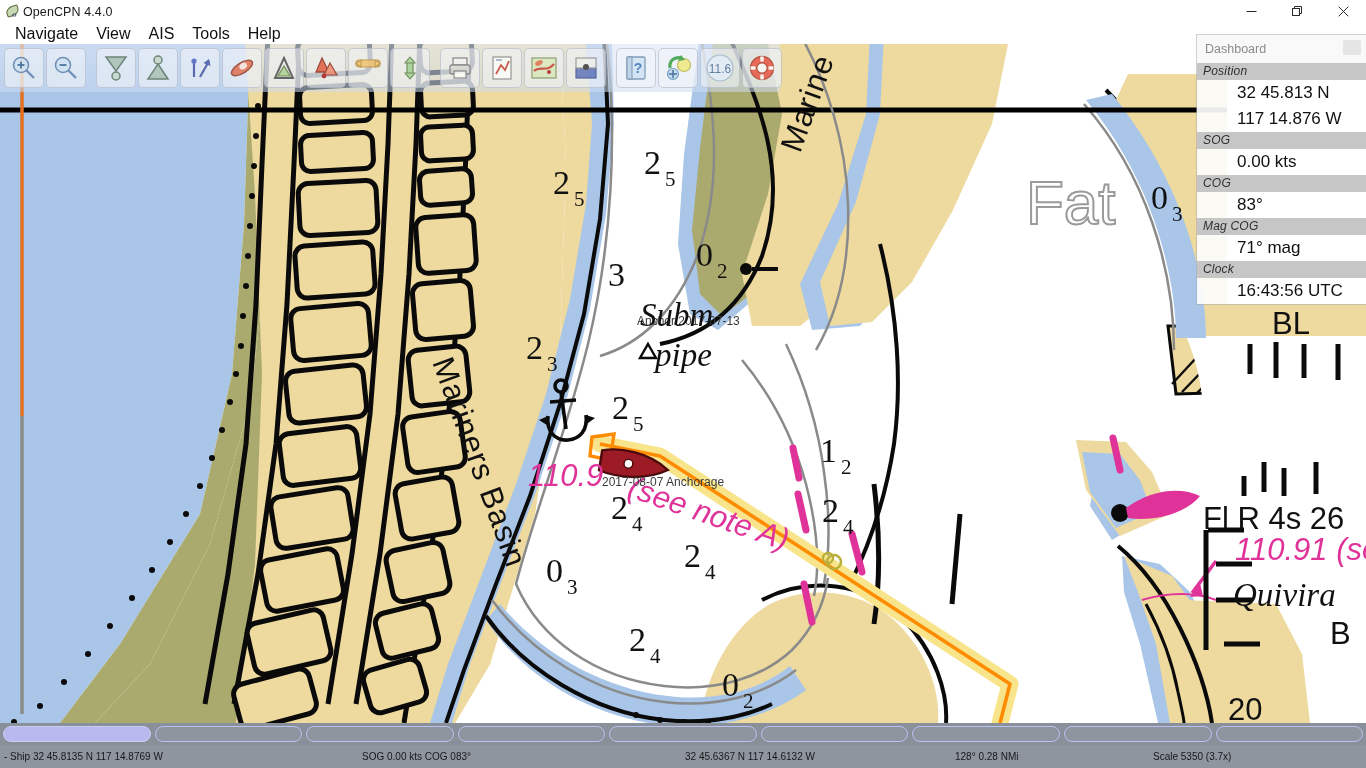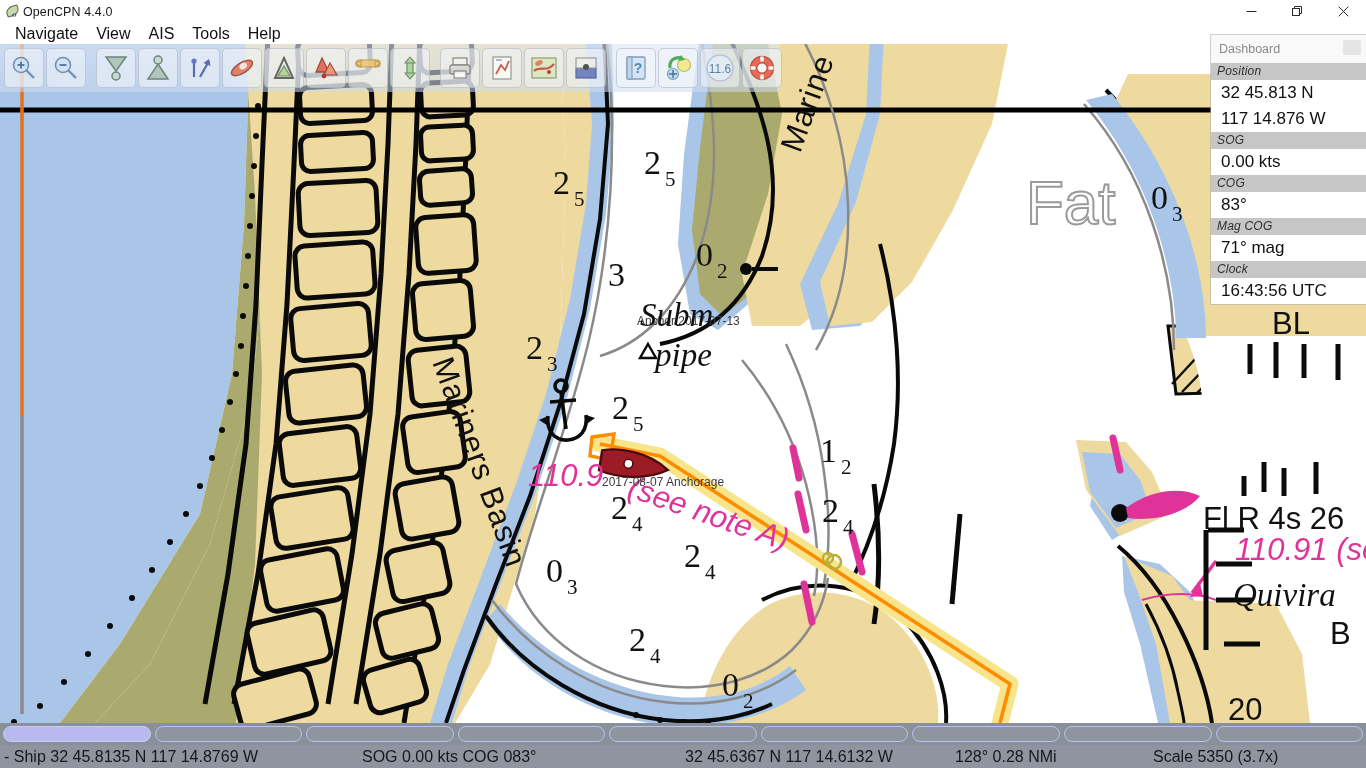--- a/index.html
+++ b/index.html
@@ -67,60 +67,60 @@
     background:rgba(244,246,250,.55);
     border:1px solid rgba(150,160,180,.45);
     display:flex;align-items:center;justify-content:center;
     position:relative;flex:0 0 auto;box-sizing:border-box;
   }
   .tb.sep{background:transparent;border:none;width:6px;}
   .tb svg{display:block;opacity:.82;}
 
   
   #dashboard{
-    position:absolute;right:0;top:35px;width:155px;
+    position:absolute;right:0;top:35px;width:169px;
     background:rgba(252,252,252,.93);
     box-shadow:0 0 0 1px rgba(170,170,170,.55);
     font-family:"Liberation Sans",sans-serif;
     z-index:30;
   }
   #dash-title{
     height:28px;display:flex;align-items:center;
     padding-left:8px;font-size:12.5px;color:#8a8a8a;
     background:rgba(248,248,248,.9);position:relative;
   }
   #dash-close{
     position:absolute;right:5px;top:5px;width:18px;height:15px;
     background:rgba(226,226,226,.9);border-radius:2px;
   }
   .dash-lbl{
     background:#c6c6c6;color:#2f2f2f;font-style:italic;font-size:12px;
     padding:1px 2px 1px 6px;line-height:15px;letter-spacing:.2px;
   }
   .dash-val{
     background:#ffffff;color:#111;font-size:17px;
-    padding:2px 0 3px 10px;line-height:21px;white-space:nowrap;
+    padding:2px 0 3px 10px;line-height:21px;white-space:nowrap;margin-left:30px;
   }
 
   
   #pianobar{
     position:absolute;left:0;top:723px;width:1366px;height:22px;
     background:#8a9099;display:flex;align-items:center;
     gap:4px;padding:0 3px;box-sizing:border-box;
   }
   .key{
     height:16px;flex:1 1 0;border:1px solid #b9c2f0;border-radius:8px;
     background:#8f959e;box-sizing:border-box;
   }
   .key.active{background:#b9b9f0;border-color:#c8cdf5;}
 
   
   #statusbar{
     position:absolute;left:0;top:745px;width:1366px;height:23px;
-    background:#8f959e;color:#16181c;font-size:16px;
+    background:#8f959e;color:#16181c;font-size:10px;
     display:flex;align-items:center;box-sizing:border-box;
   }
   .sb{position:absolute;white-space:nowrap;}
   #sb1{left:4px;}
   #sb2{left:362px;}
   #sb3{left:685px;}
   #sb4{left:955px;}
   #sb5{left:1153px;}
 
   .nosel{user-select:none;}

